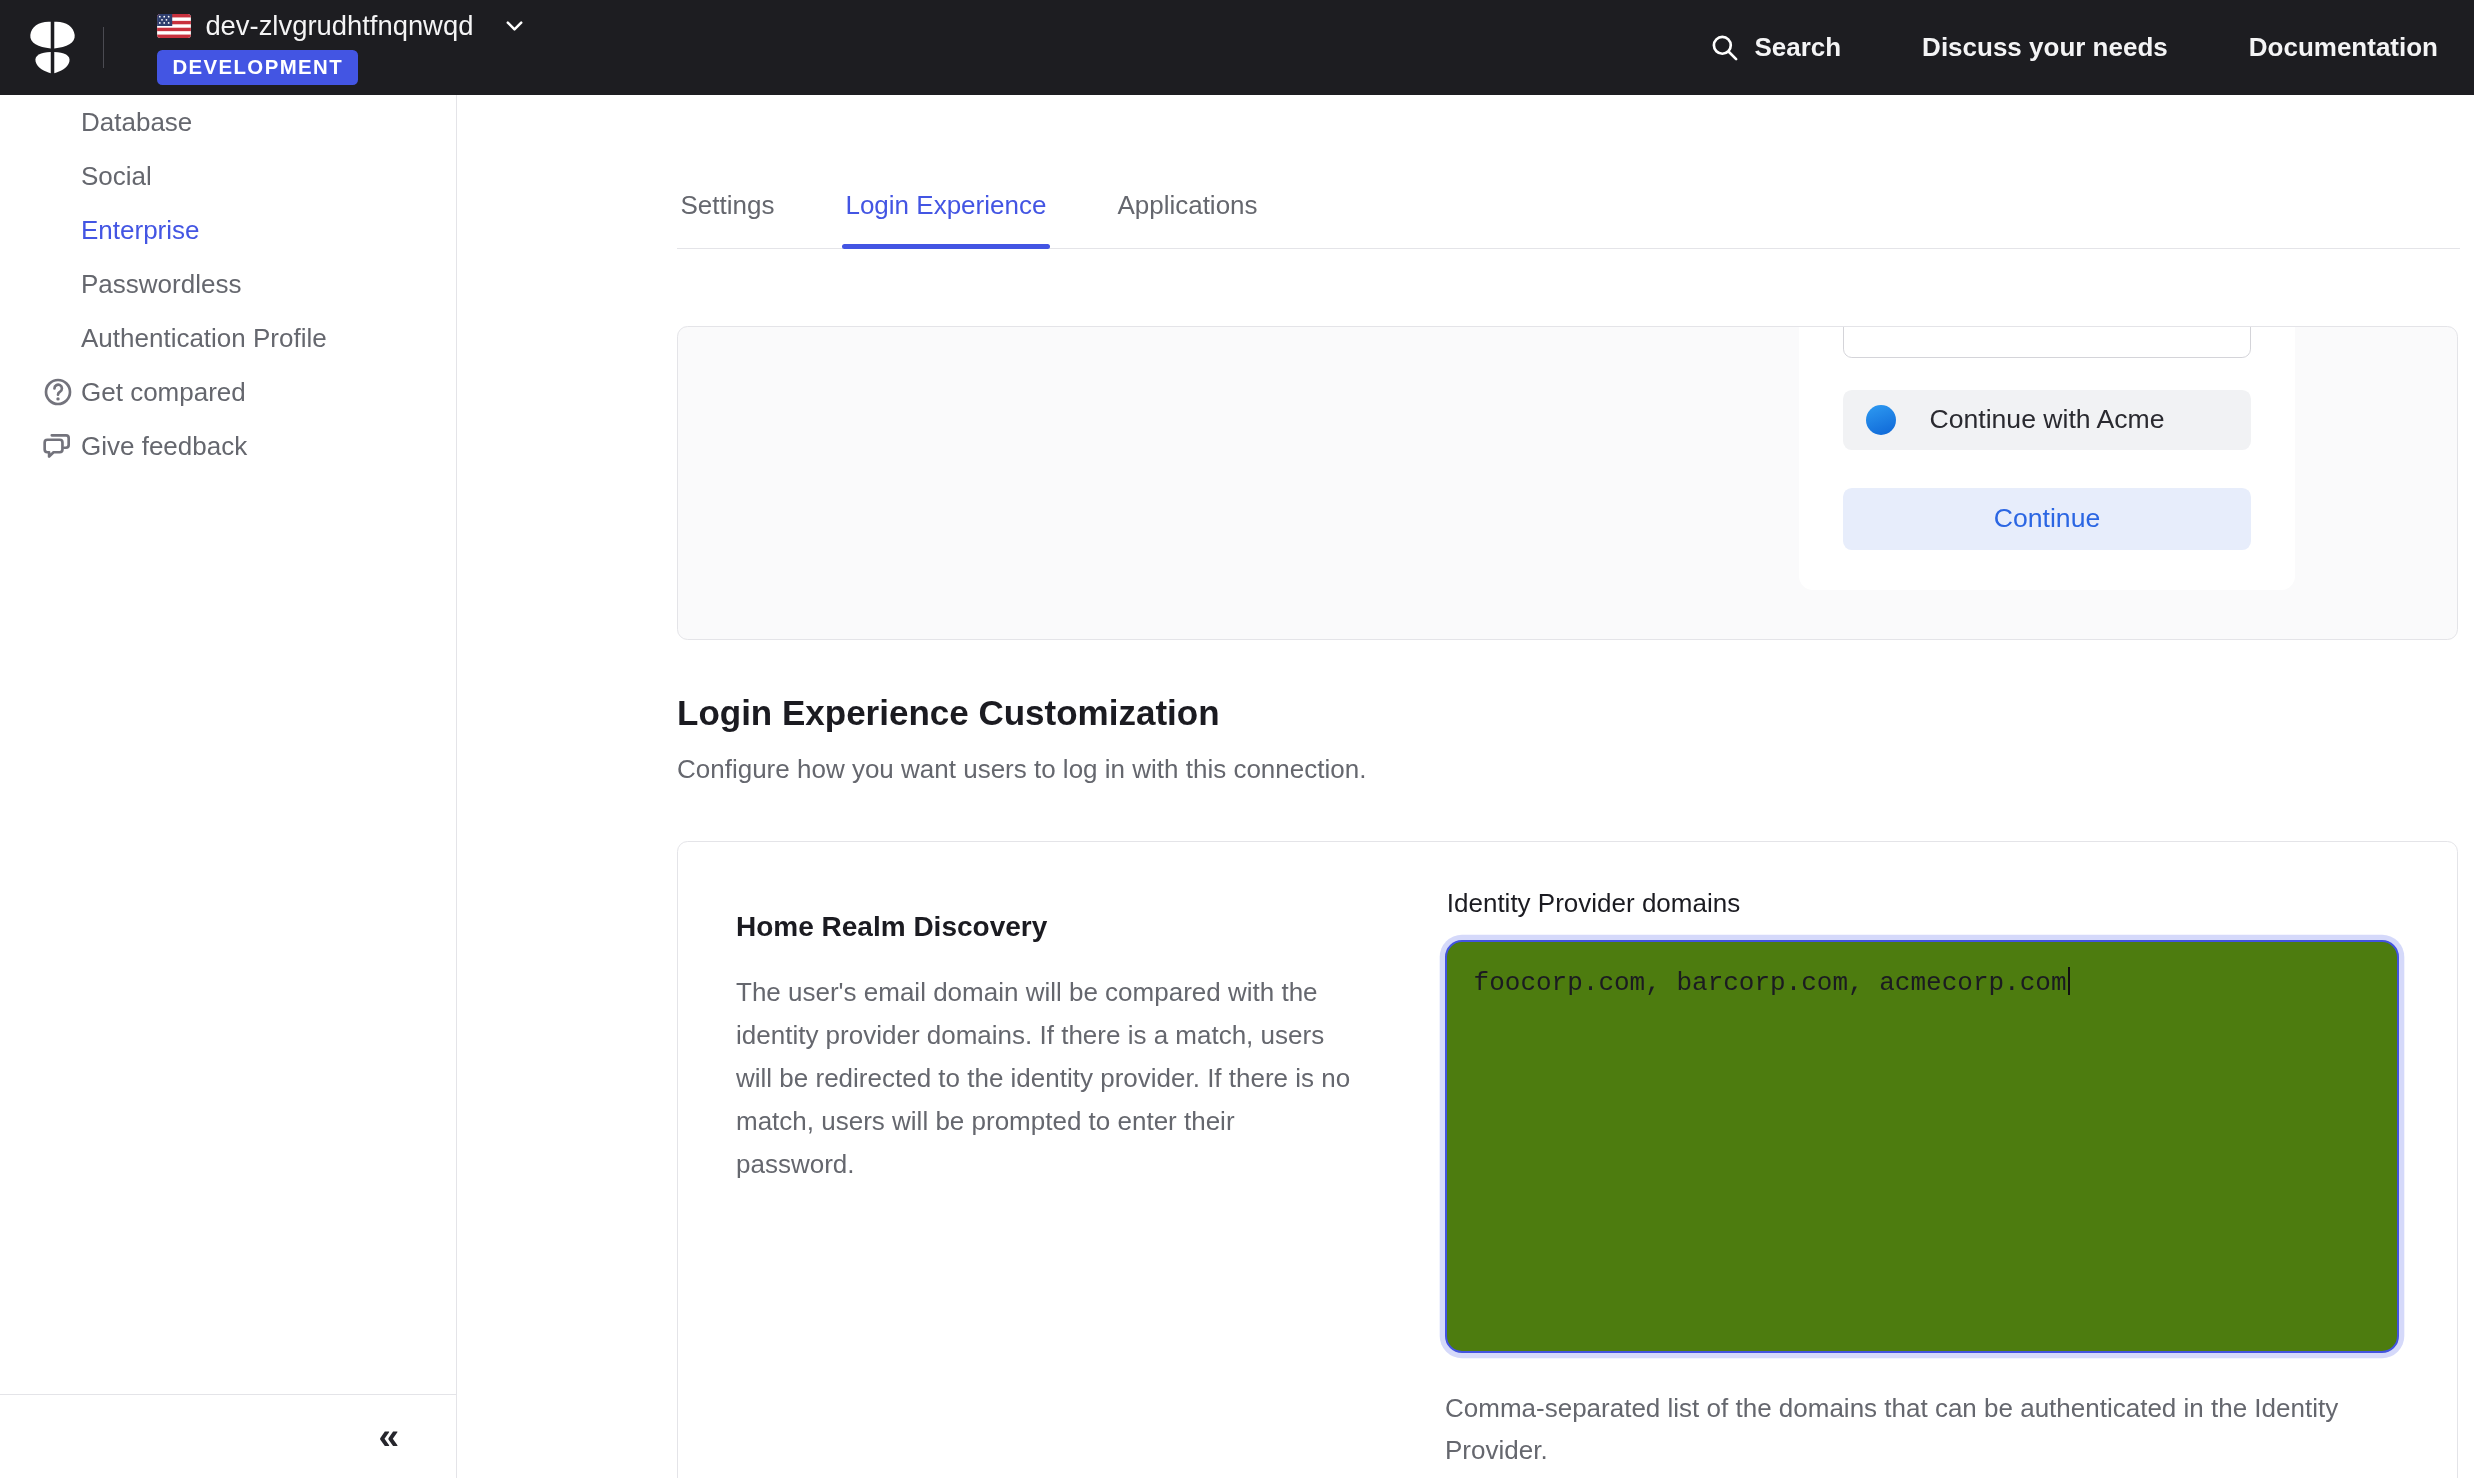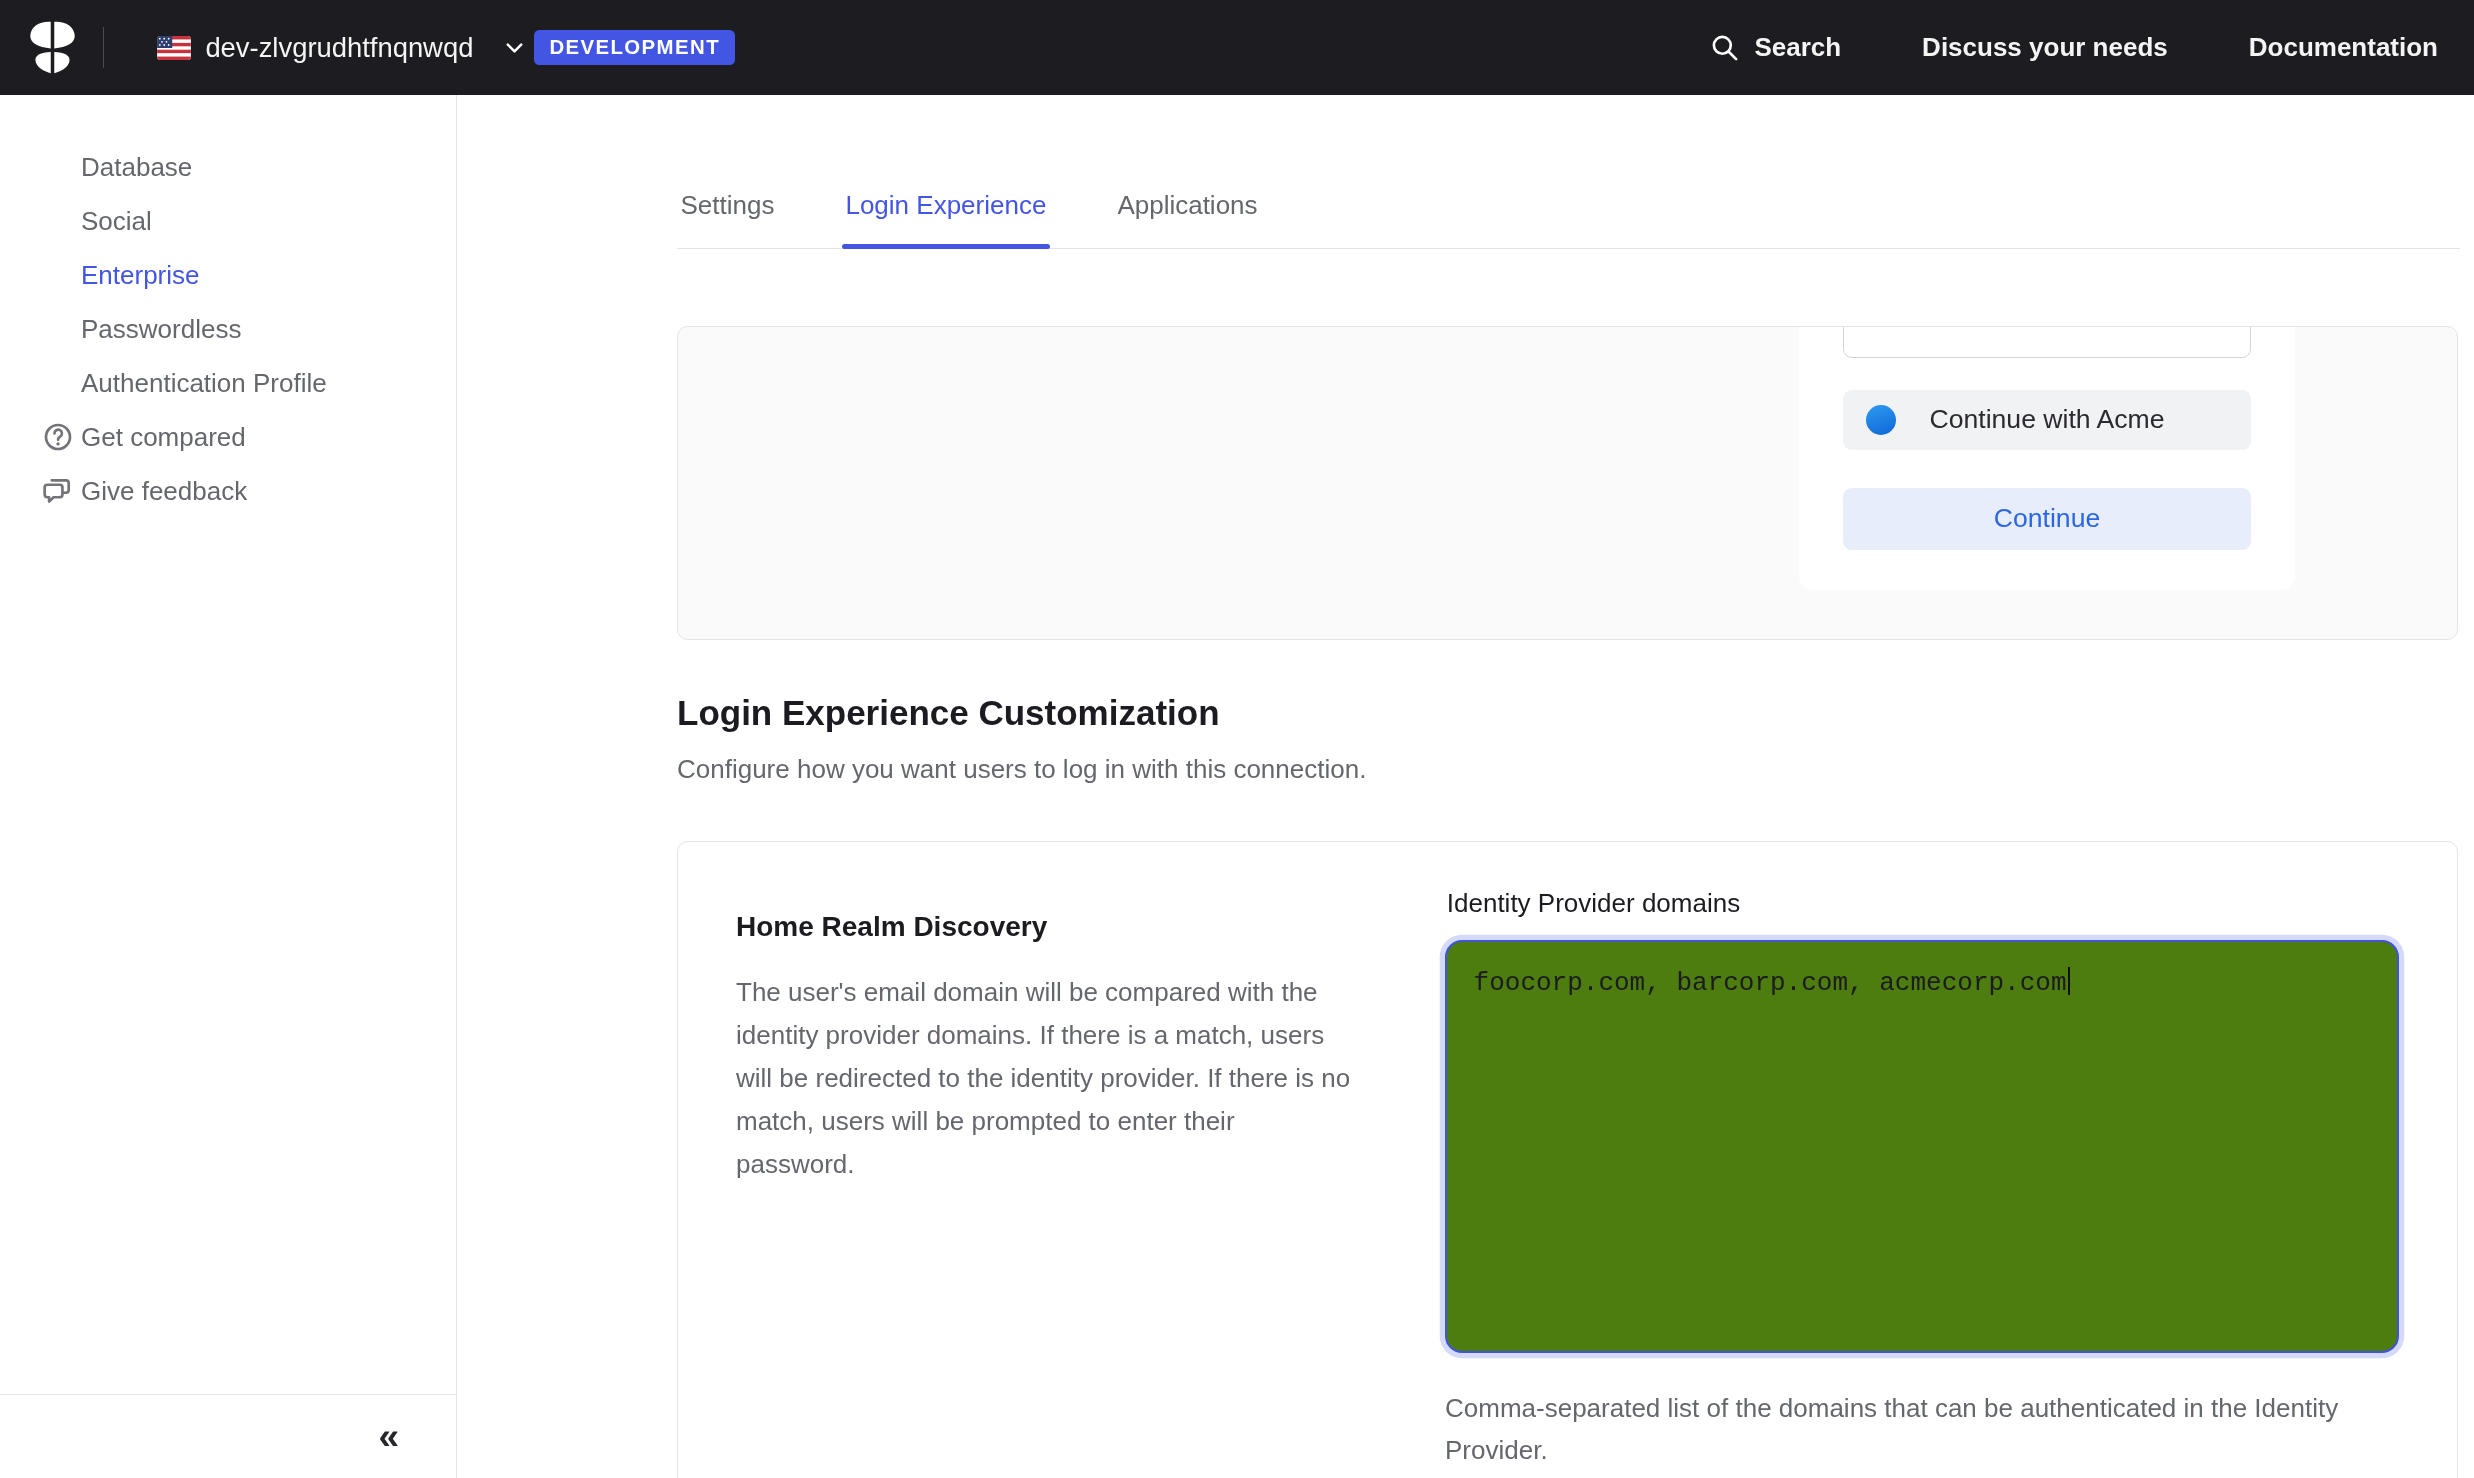--- a/index.html
+++ b/index.html
@@ -11,32 +11,32 @@
   :root{
     --accent:#4355E3; --header-bg:#1D1D21; --text:#1B1B21; --muted:#65676E;
     --border:#E4E4E8; --card-bg:#FAFAFB; --focus-border:#4253DF;
     --continue-bg:#E7EDFB; --continue-text:#2B66E3; --acme-bg:#F1F2F4;
   }
   
   .header{position:absolute;top:0;left:0;right:0;height:95px;background:var(--header-bg);
     display:flex;align-items:center;color:#fff;}
   .logo{margin-left:26.6px;display:flex;align-items:center;cursor:pointer;}
   .hdr-divider{width:1.8px;height:41px;background:#4B4B52;margin-left:25px;}
-  .tenant{margin-left:53px;display:flex;gap:8px;cursor:pointer;}
+  .tenant{margin-left:53px;display:flex;flex-direction:column;gap:8px;cursor:pointer;}
   .tenant-row{display:flex;align-items:center;gap:14px;}
   .flag{width:34px;height:24px;border-radius:3.5px;overflow:hidden;position:relative;flex:0 0 auto;}
   .tenant-name{font-size:27.4px;font-weight:500;color:#F4F4F5;}
   .tenant-chev{margin-left:16px;display:flex;align-items:center;}
   .badge{align-self:flex-start;background:var(--accent);color:#fff;font-size:20.4px;font-weight:700;
     letter-spacing:1.4px;padding:6.2px 15px;border-radius:5.3px;}
   .hdr-right{margin-left:auto;display:flex;align-items:center;gap:81px;padding-right:37px;font-size:26px;color:#F4F4F5;font-weight:bold;}
   .hdr-item{display:flex;align-items:center;gap:13.3px;cursor:pointer;}
   
   .sidebar{position:absolute;top:95px;left:0;width:457px;bottom:0;background:#fff;border-right:1.8px solid var(--border);box-sizing:border-box;}
-  .nav{padding-top:45px;}
+  .nav{}
   .nav-item{display:flex;align-items:center;height:64px;padding:0 42px 0 35px;cursor:pointer;font-size:26.6px;font-weight:500;color:var(--text);}
   .nav-item .ni-icon{width:46px;height:46px;display:flex;align-items:center;justify-content:center;}
   .nav-item .ni-label{margin-left:0px;white-space:nowrap;}
   .nav-item.sub{height:54px;padding-left:81px;font-weight:400;color:var(--muted);font-size:26px;}
   .nav-item.footer{height:54px;font-weight:400;color:var(--muted);font-size:26px;}
   .nav-item.active .ni-label{color:var(--accent);}
   .sb-footer{position:absolute;left:0;right:0;bottom:0;height:84px;border-top:1.8px solid var(--border);
     display:flex;align-items:center;justify-content:flex-end;padding-right:57px;box-sizing:border-box;background:#fff;}
   .collapse{font-size:37px;font-weight:700;color:#26262C;cursor:pointer;line-height:1;}
   

